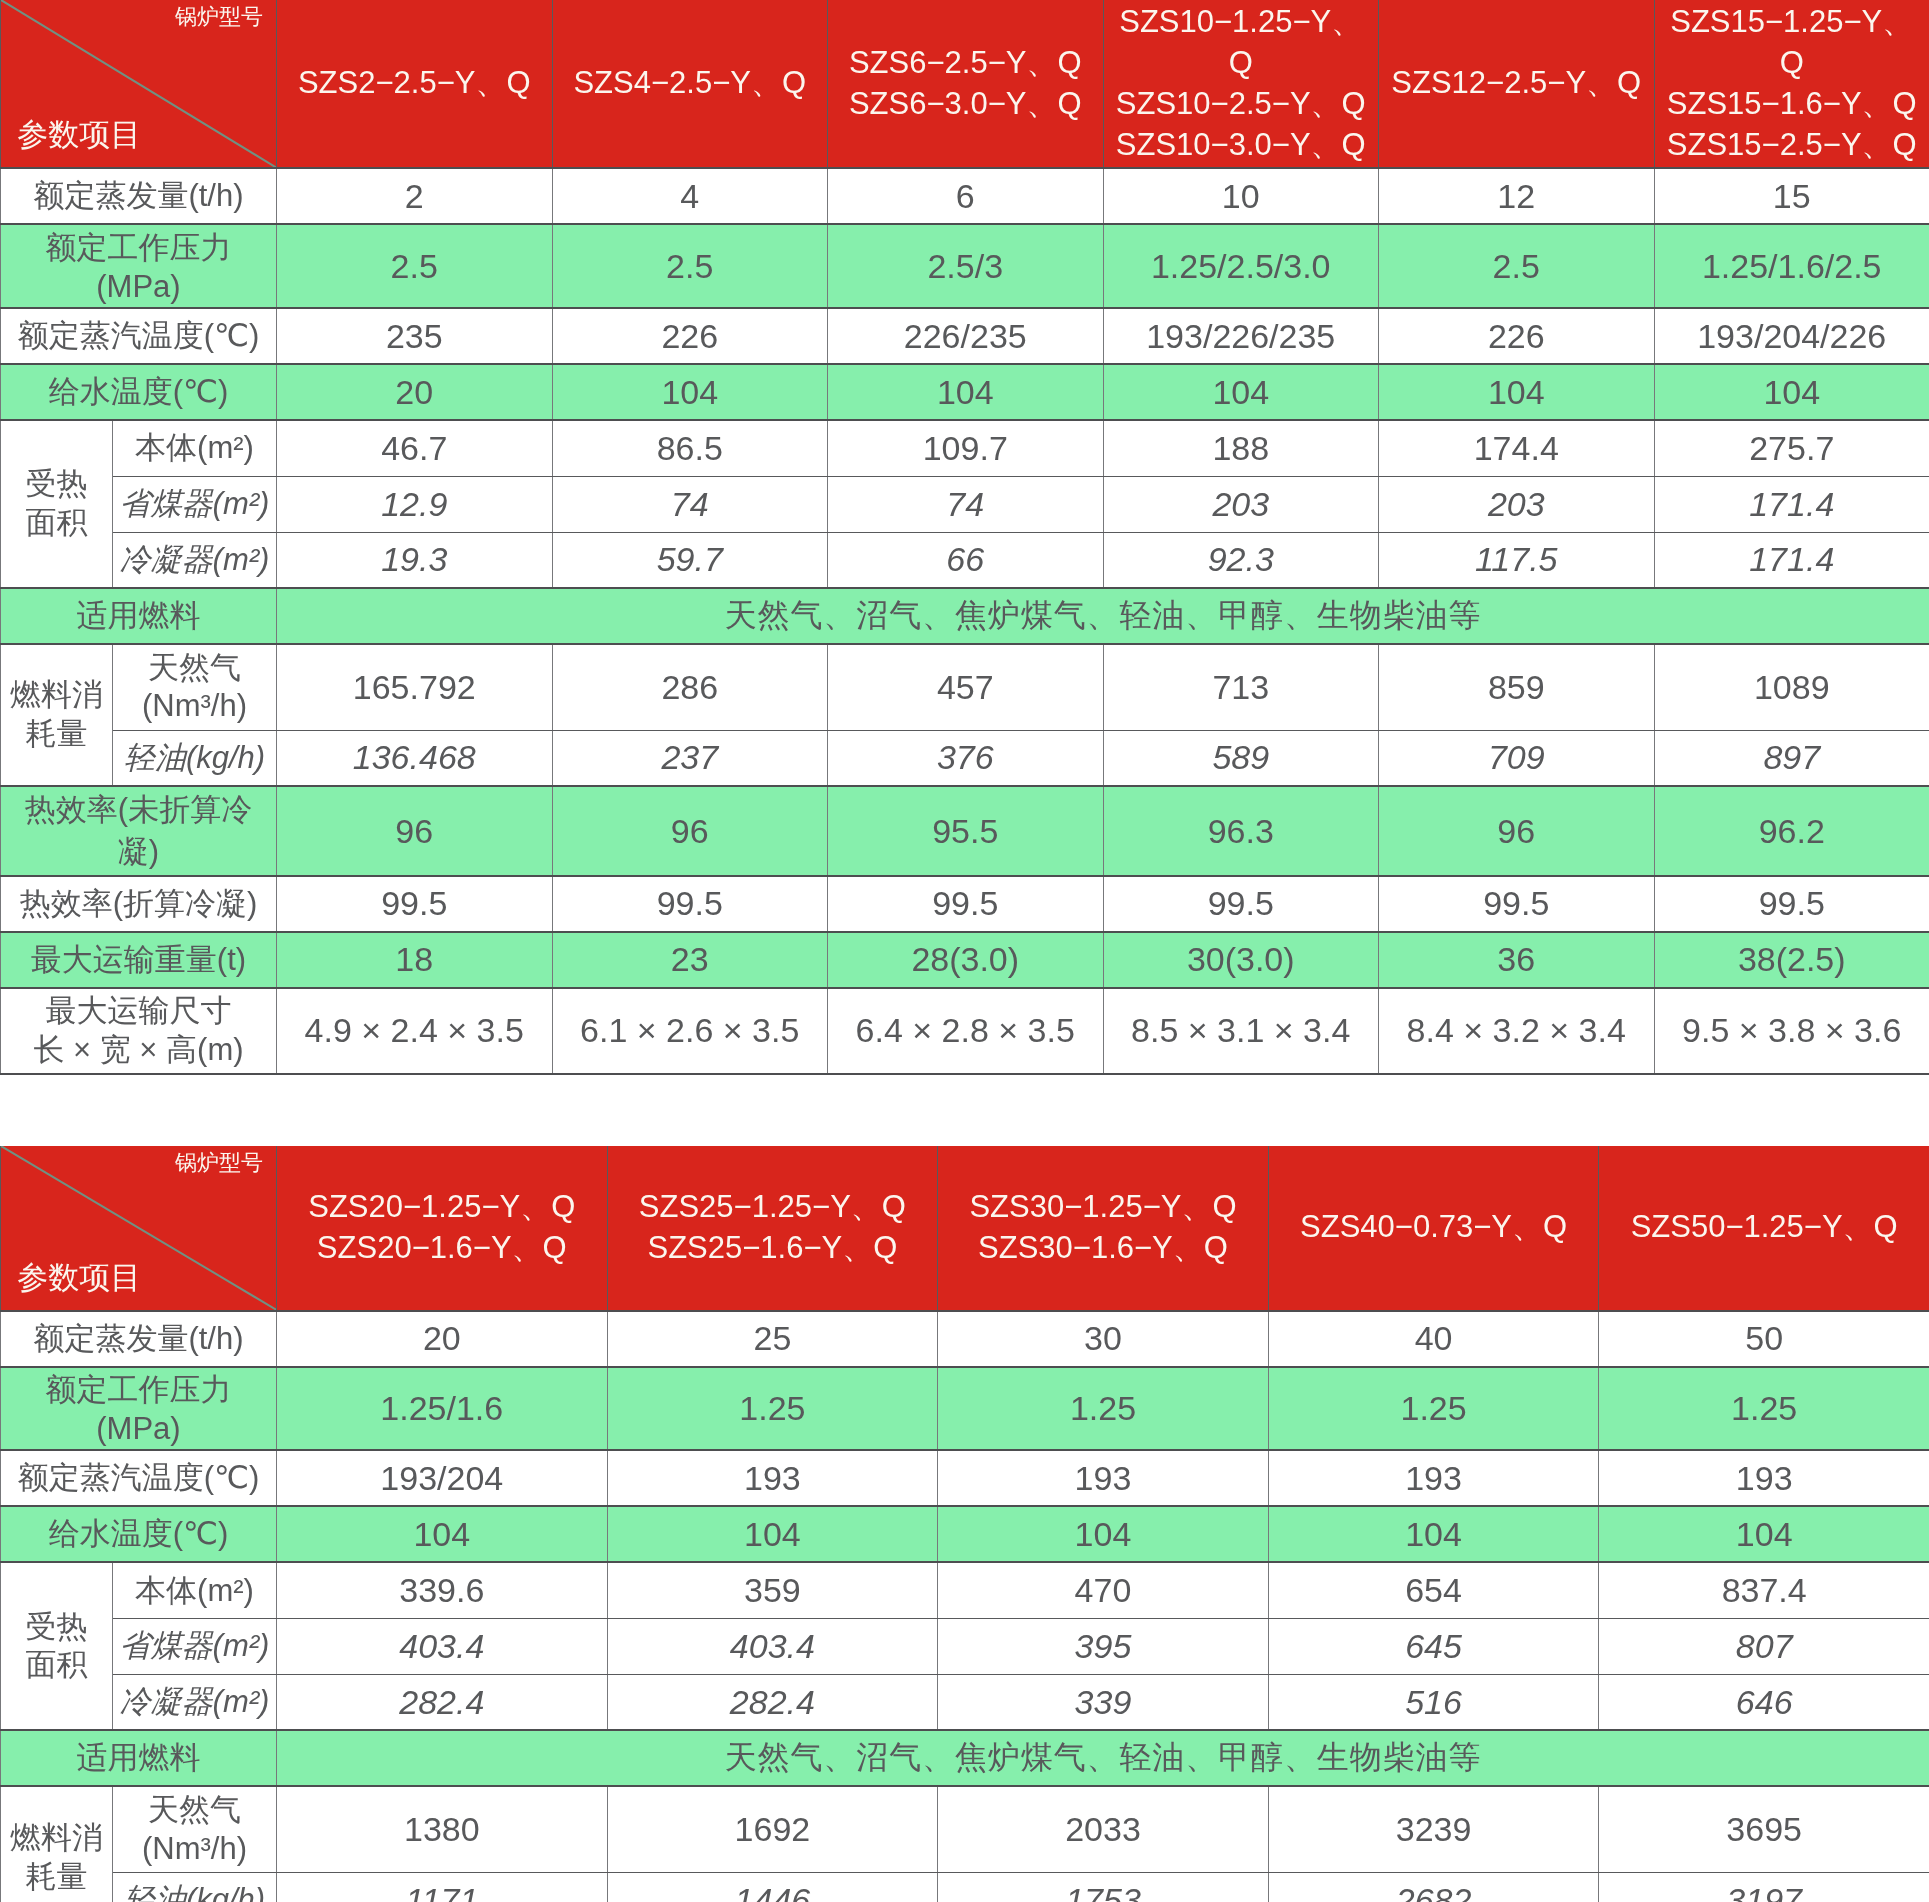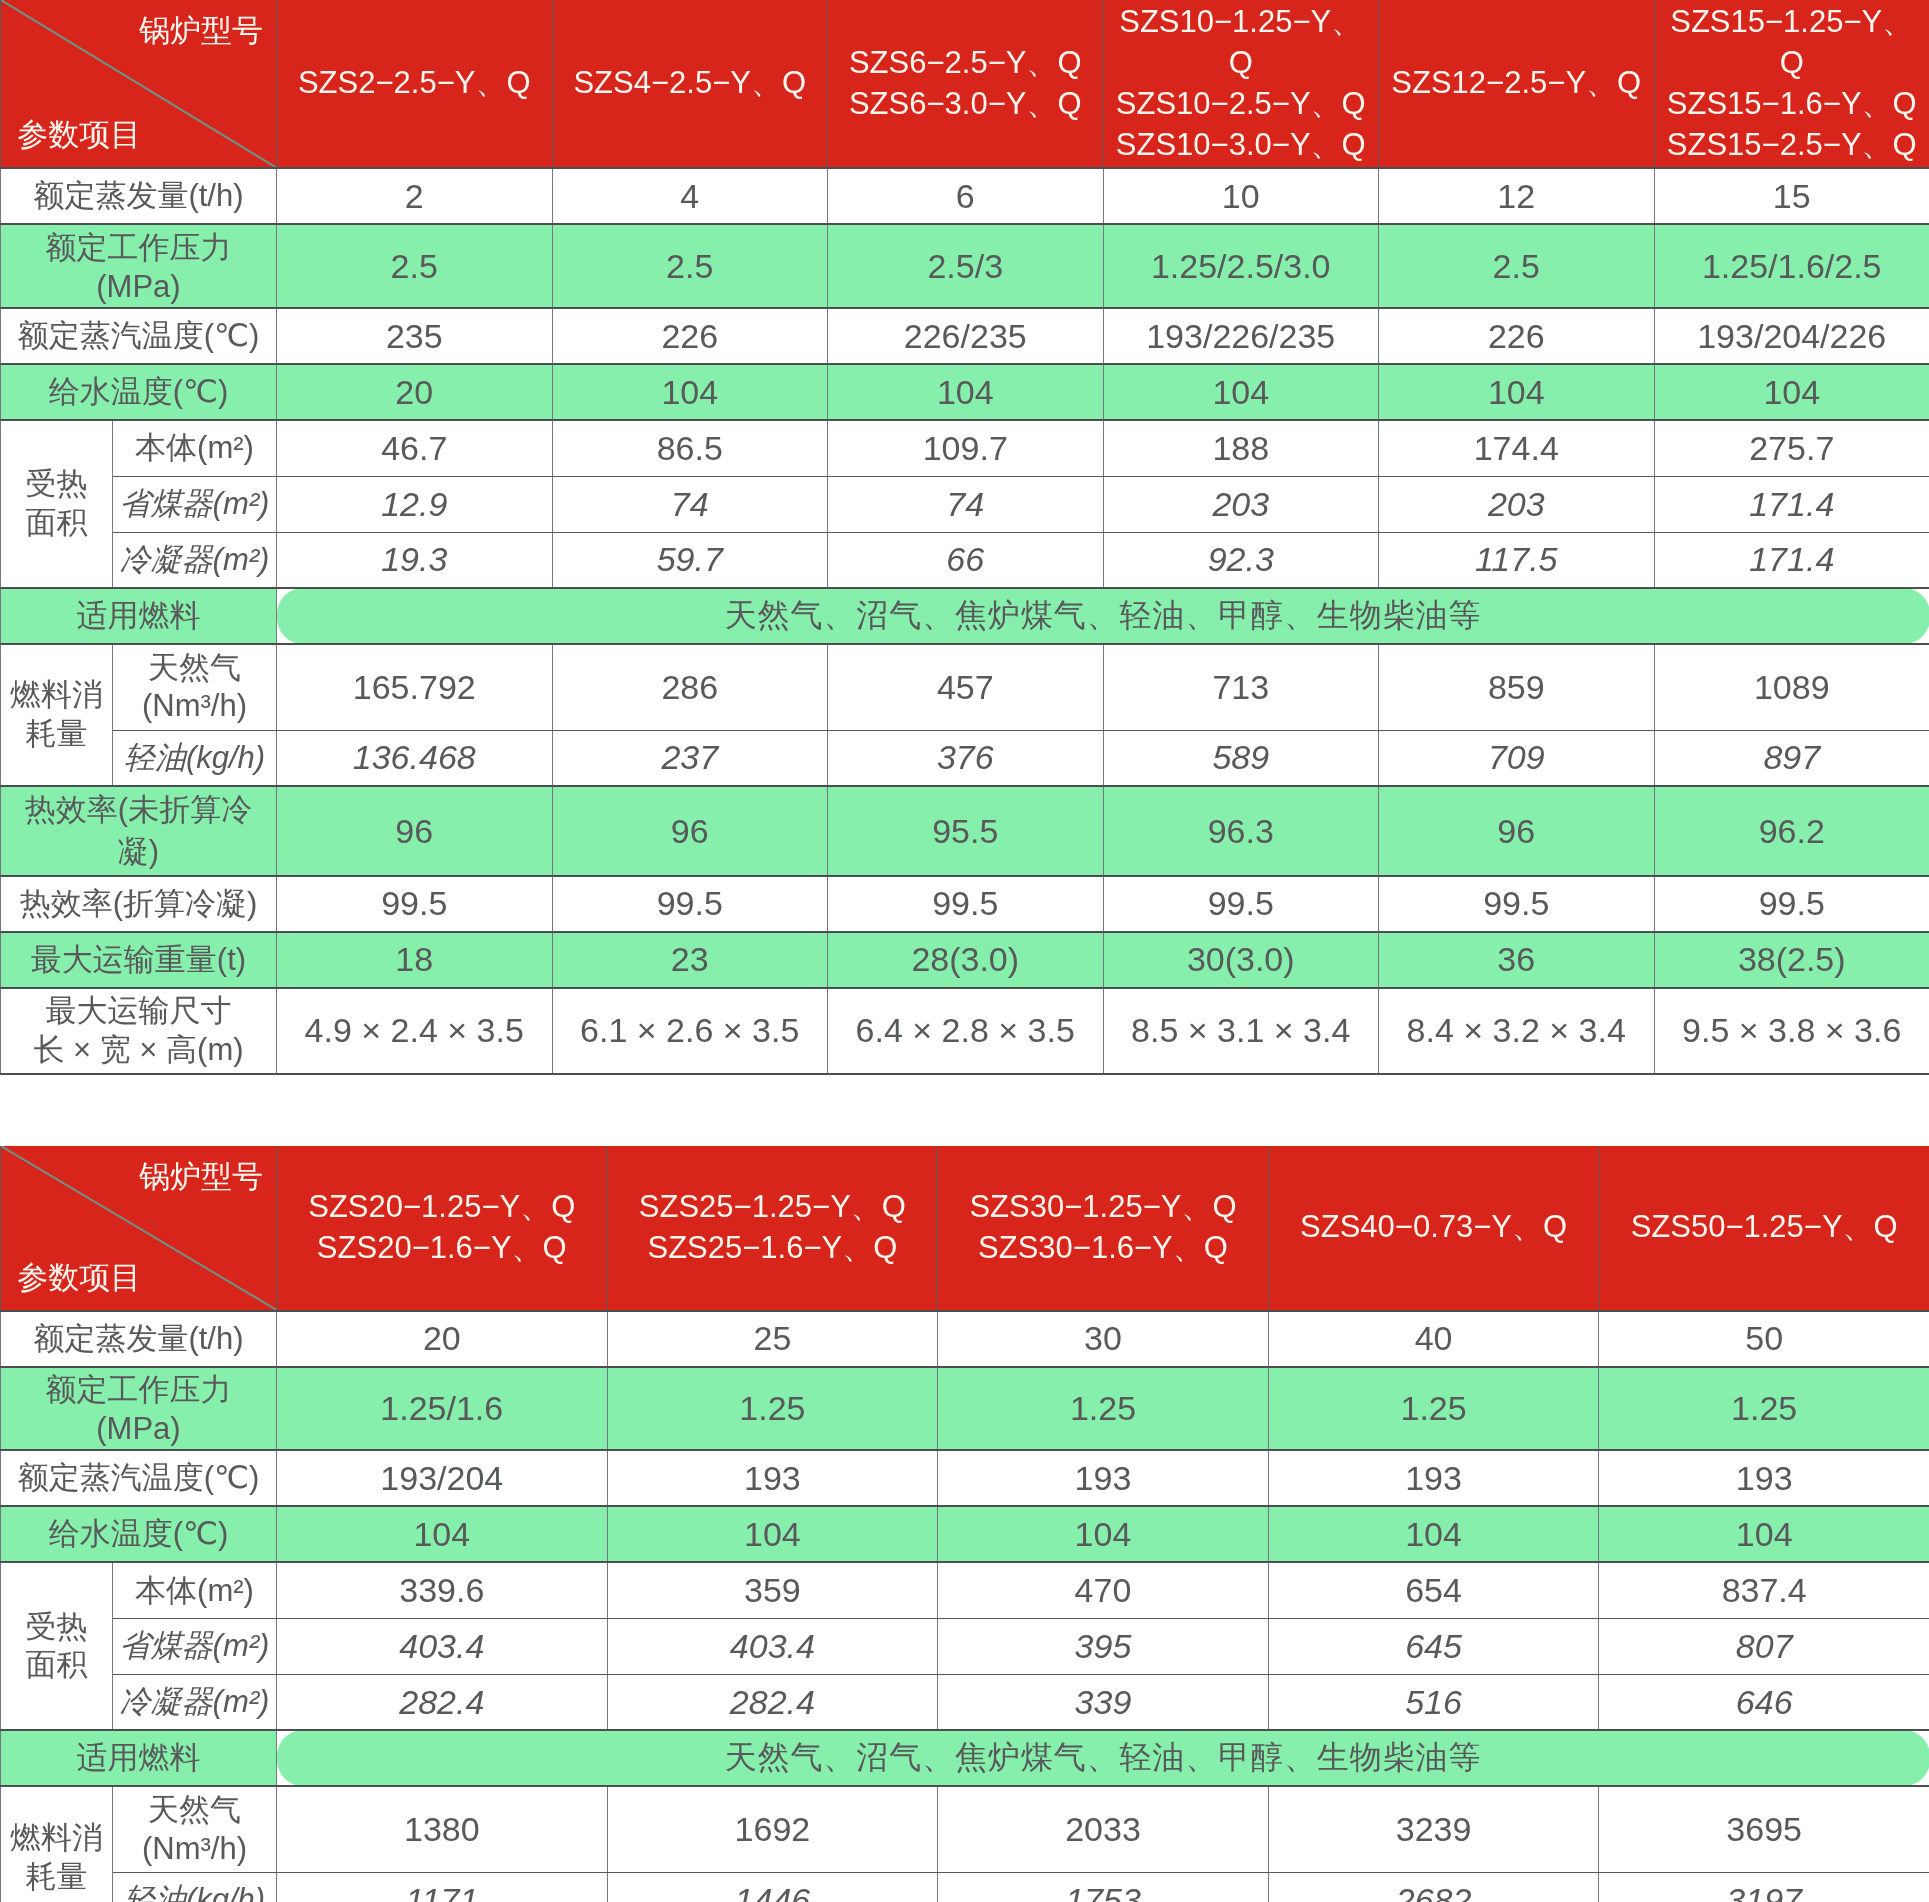--- a/index.html
+++ b/index.html
@@ -53,29 +53,29 @@
 
   tr.g th, tr.g td { background:#86efac; }
 
   .corner {
     position:relative;
     background:#d8251c;
     padding:0;
   }
   .corner svg { position:absolute; left:0; top:0; width:100%; height:100%; display:block; }
   .corner .ct {
-    position:absolute; top:11px; right:13px;
-    color:#fbf6ee; font-size:31px;
+    position:absolute; top:2px; right:13px;
+    color:#fbf6ee; font-size:22px;
   }
   .corner .cb {
     position:absolute; left:9.3px; bottom:11.2px;
     color:#fbf6ee; font-size:31px;margin-left:7px;
   }
 
-  td.fuelnote { font-size:32px; letter-spacing:0.9px;border-radius:26px; }
+  td.fuelnote { font-size:32px; letter-spacing:0.9px; }
 </style>
 </head>
 <body>
 
 <div class="page">
 
   <table class="tbl1">
     <colgroup>
       <col style="width:112px">
         <col style="width:164px">

